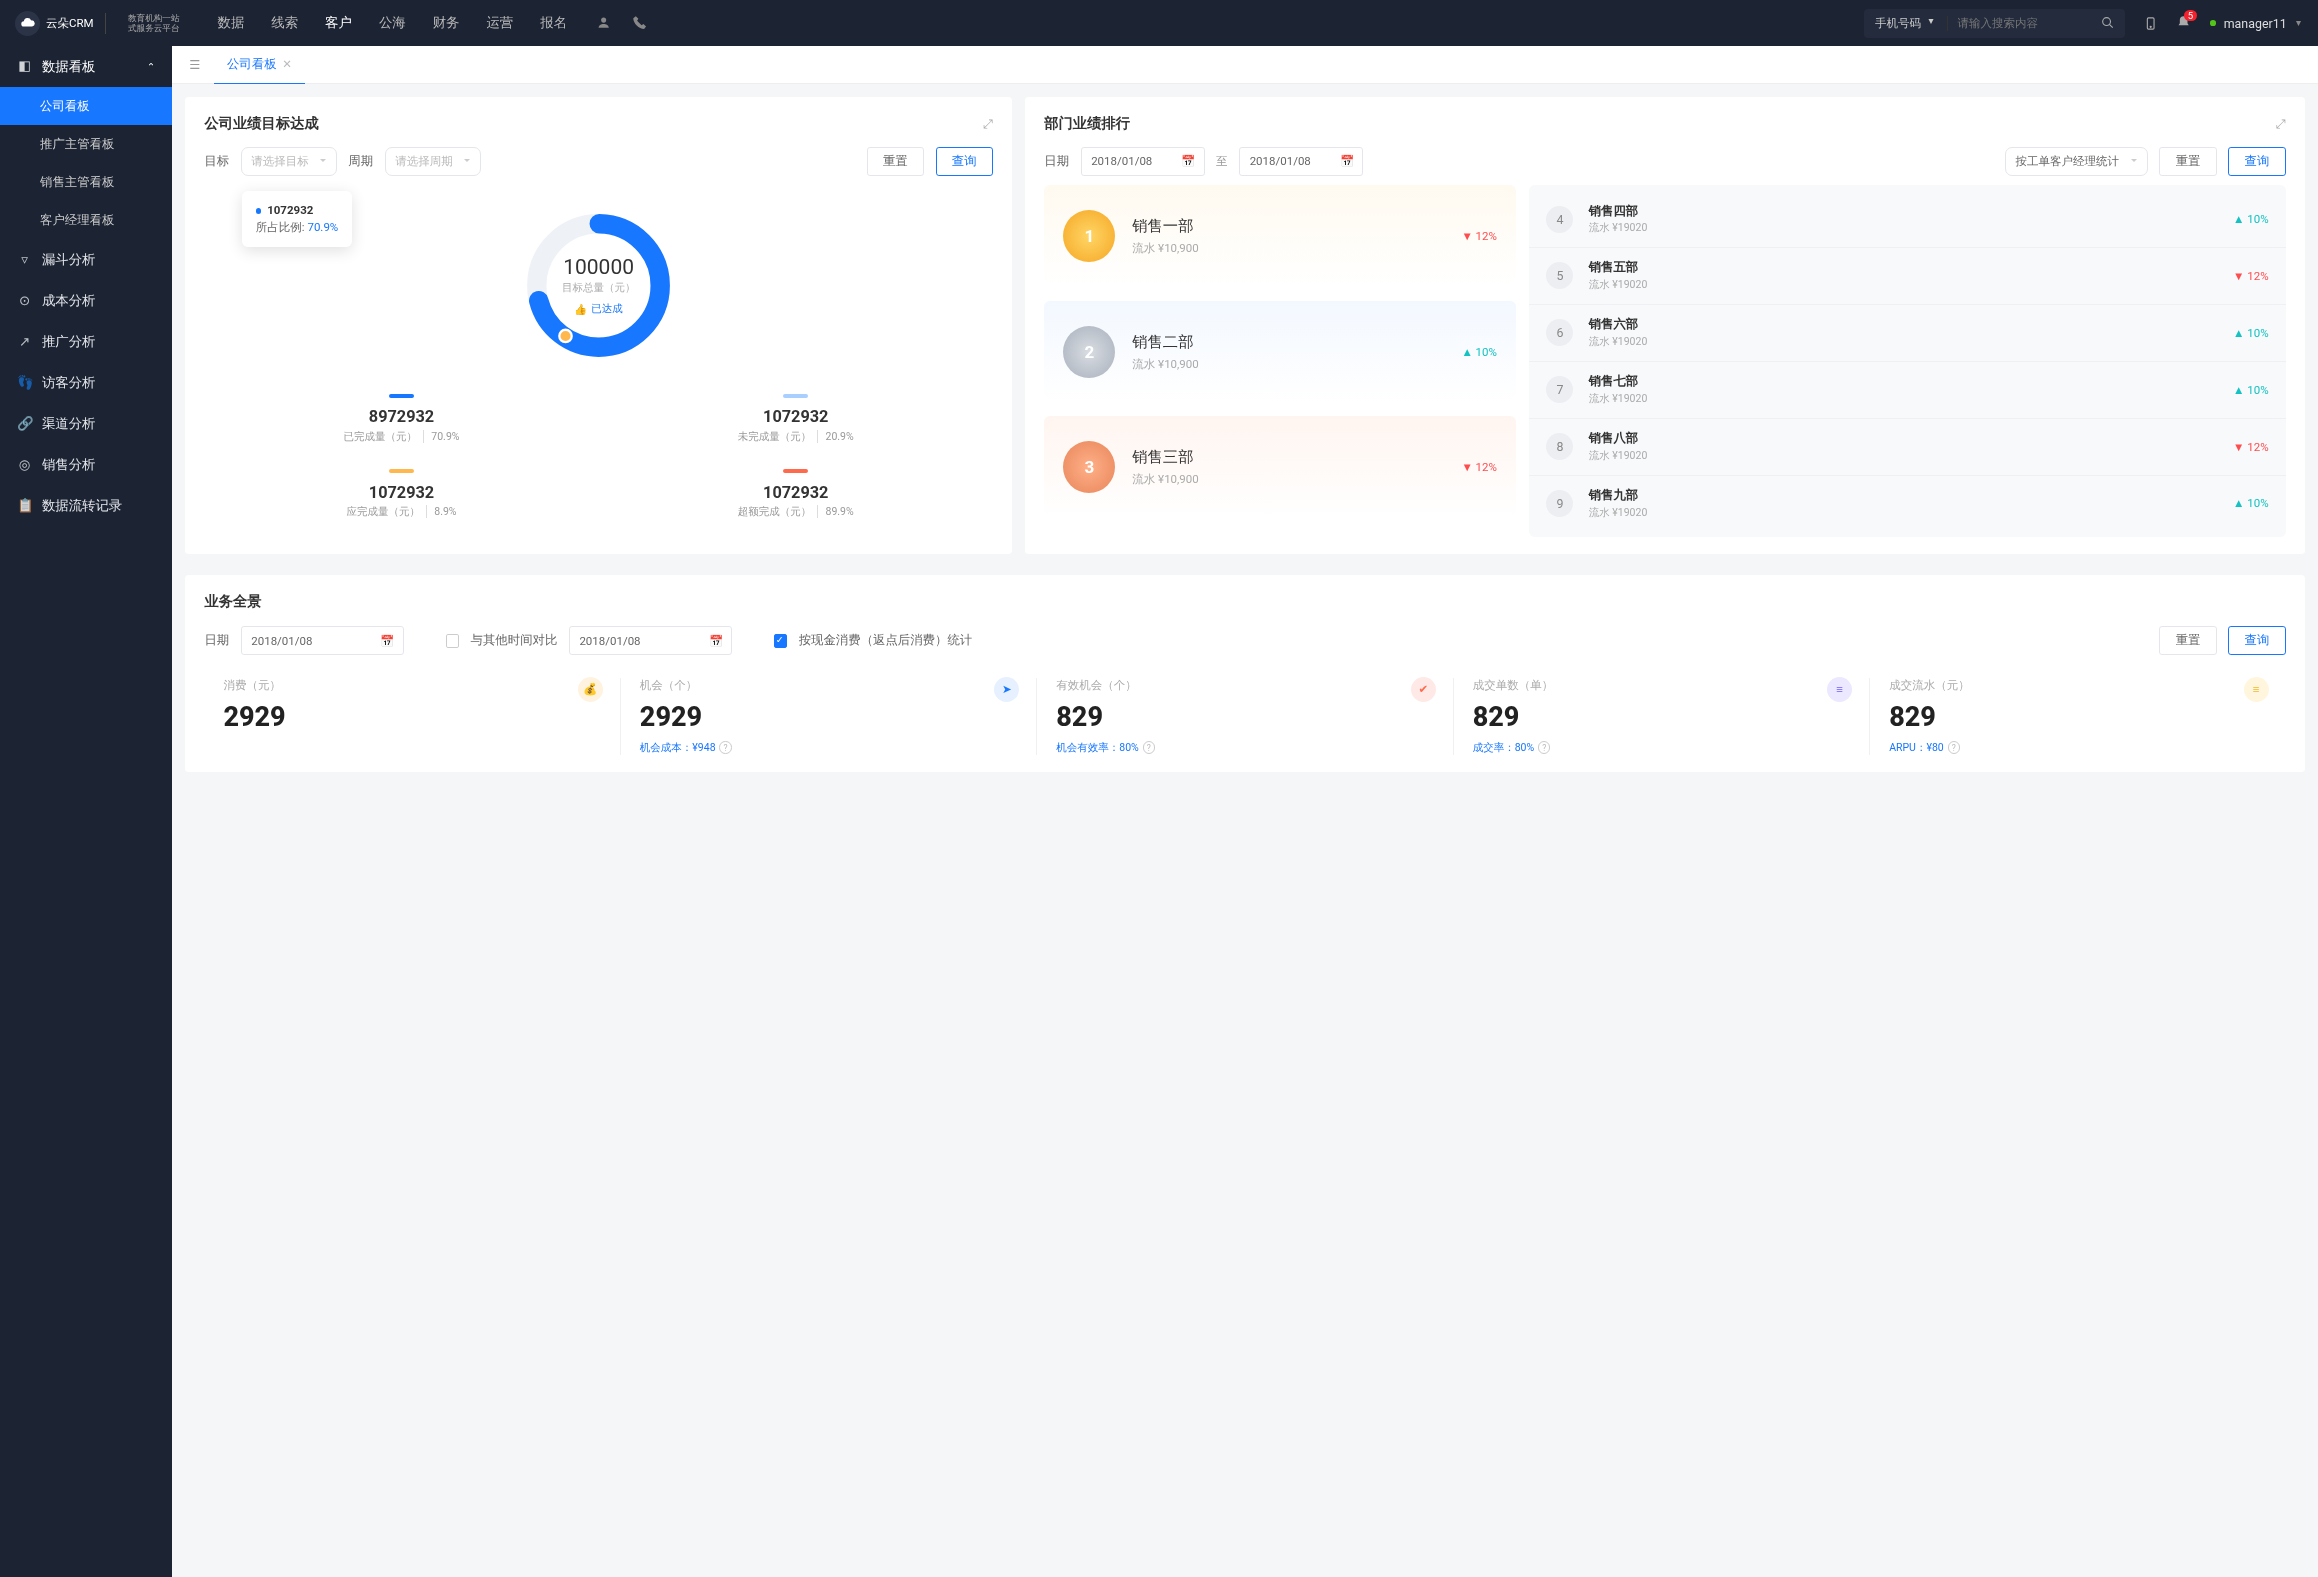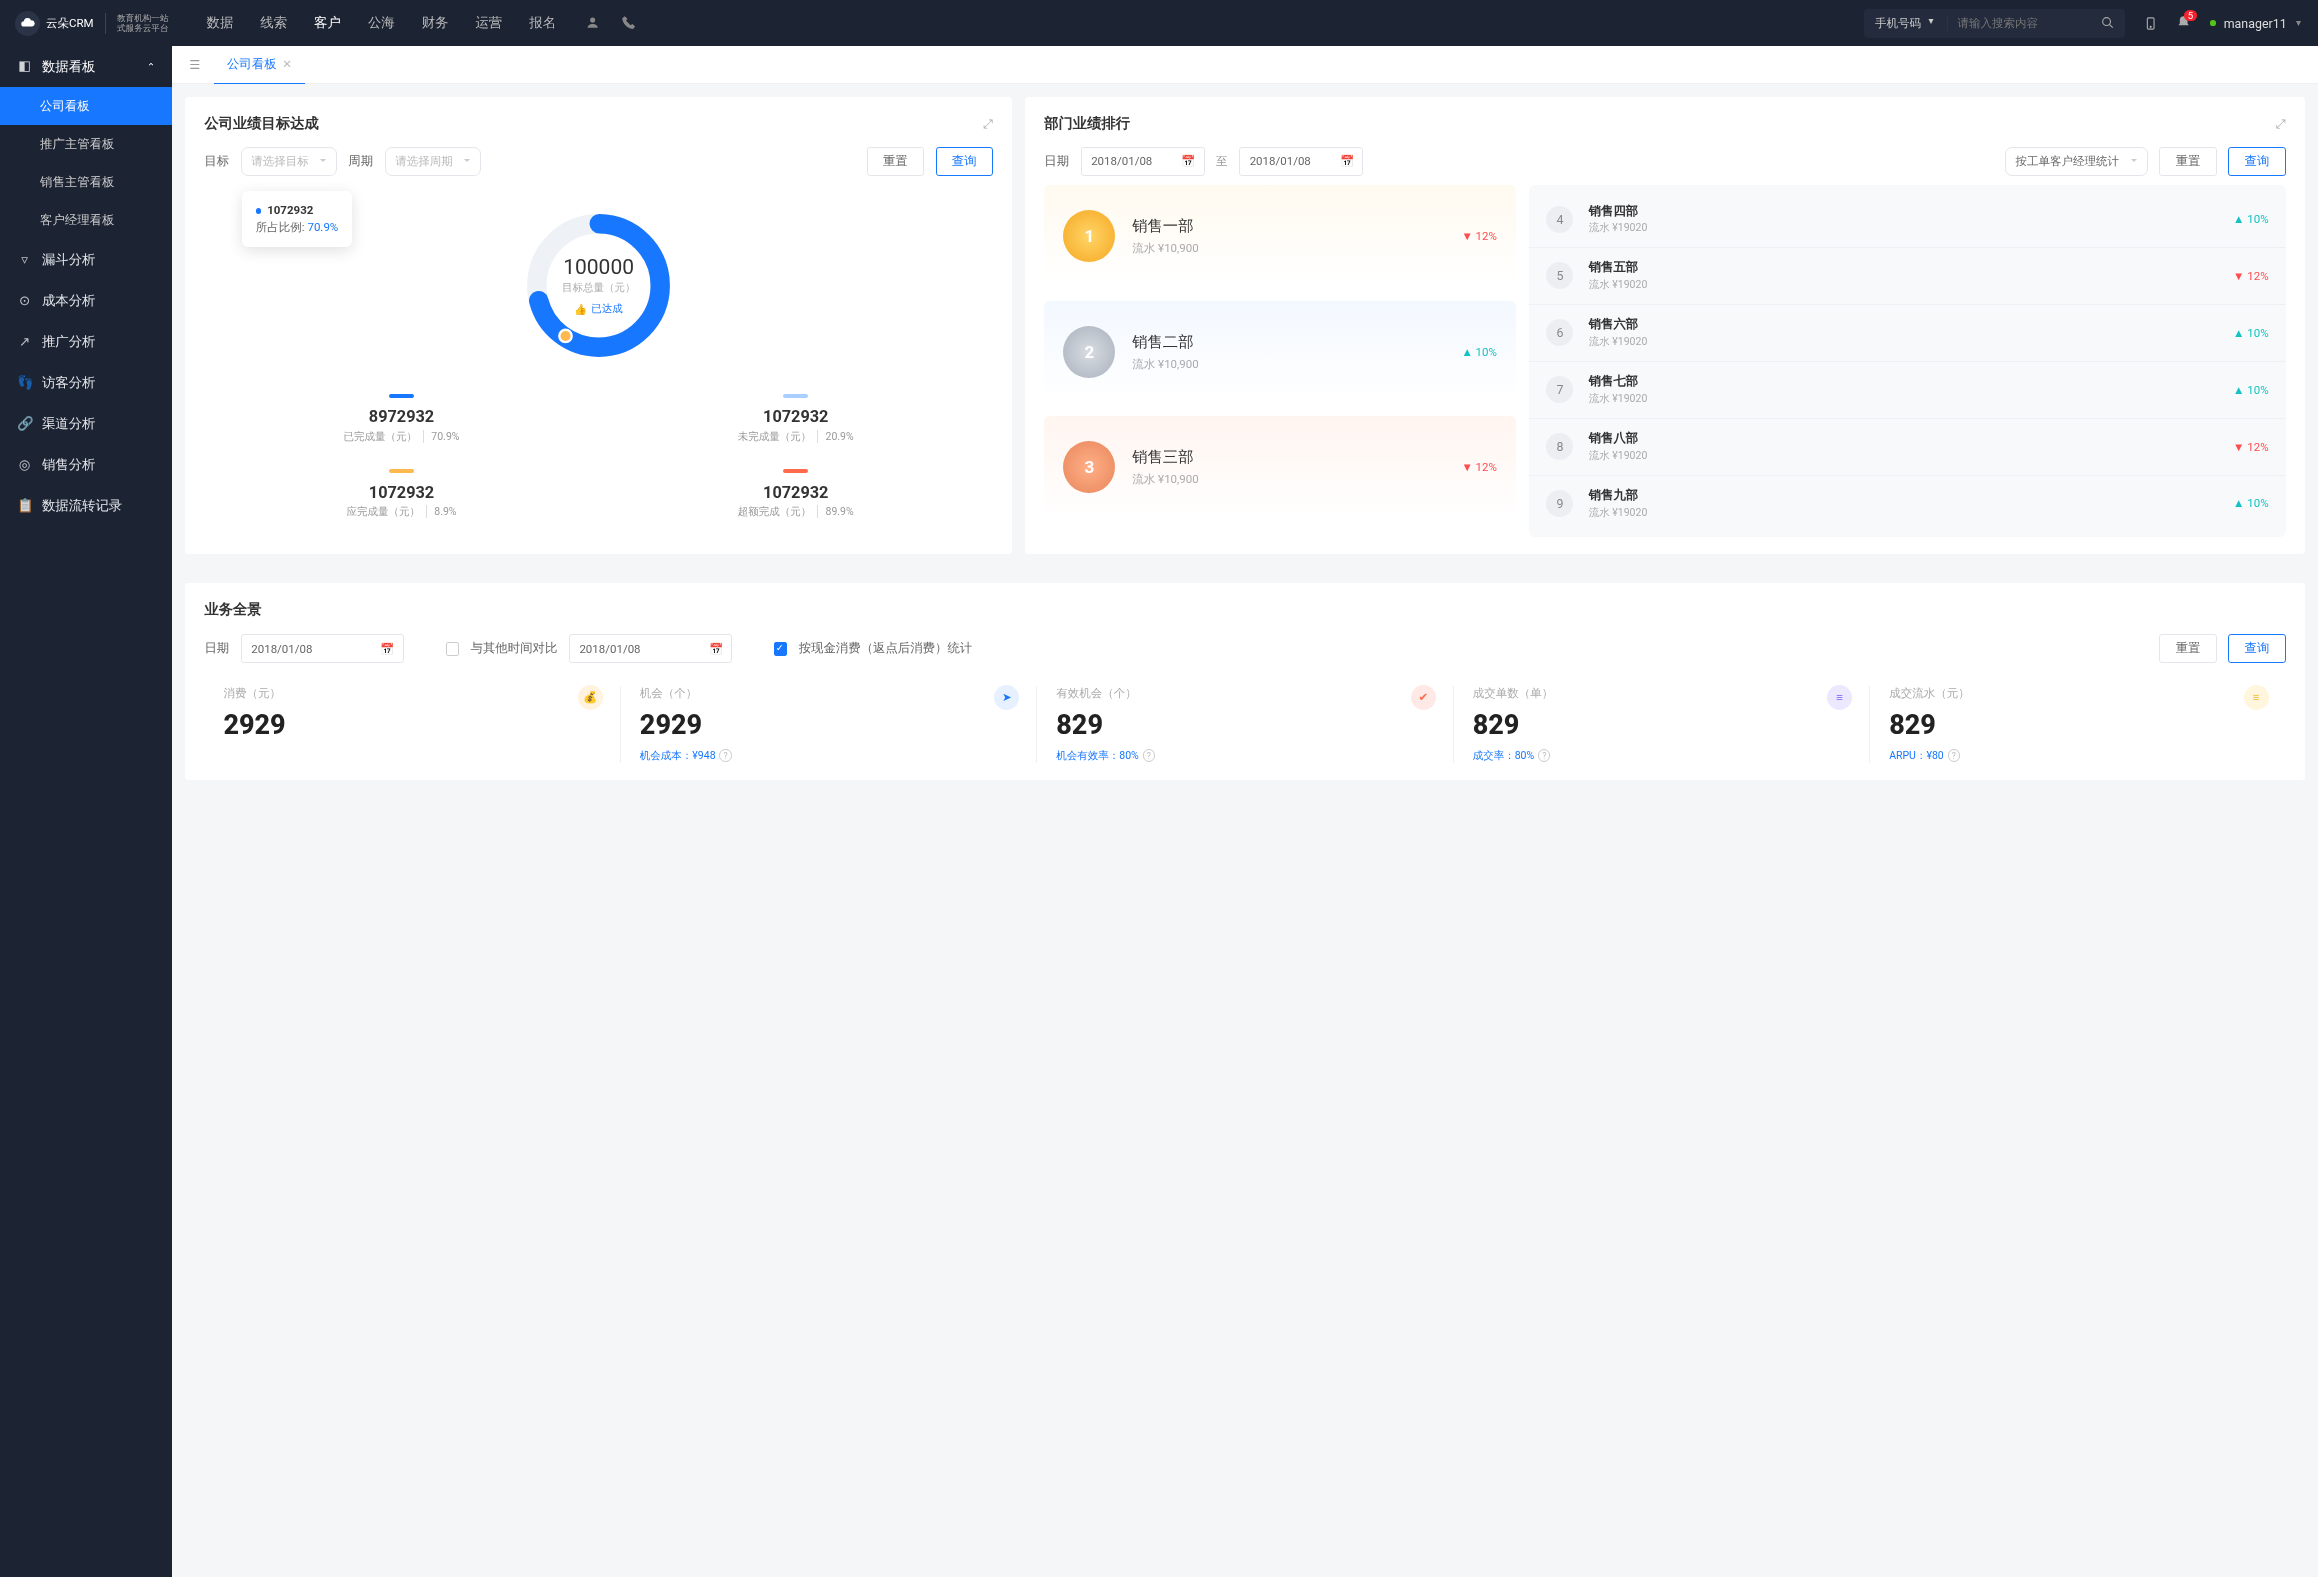--- a/index.html
+++ b/index.html
@@ -1,21 +1,21 @@
 <!DOCTYPE html>
 <html><head>
 <meta charset="utf-8">
 <style>
 *{box-sizing:border-box;margin:0;padding:0;font-family:-apple-system,BlinkMacSystemFont,"Segoe UI",Roboto,sans-serif}
 body{background:#f5f6f8;color:#333;font-size:12.4px}
 .app{display:flex;flex-direction:column;height:100vh;min-height:832px}
 .topbar{height:46px;background:#1c2333;display:flex;align-items:center;padding:0 15.3px;color:#ccc;flex-shrink:0}
 .logo{display:flex;align-items:center;gap:5.7px;color:#fff;font-size:11.5px;margin-right:38px}
 .logo-badge{width:25px;height:25px;border-radius:50%;background:#2b3447;display:flex;align-items:center;justify-content:center}
-.logo-sub{font-size:8.6px;line-height:10.5px;color:#aaa;border-left:1px solid #444;padding-left:11px;margin-left:5.7px}
+.logo-sub{font-size:8.6px;line-height:10.5px;color:#aaa;border-left:1px solid #444;padding-left:22px;margin-left:5.7px}
 .nav{display:flex;gap:27px}
 .nav-item{color:#bbb;cursor:pointer;font-size:13.4px}
 .nav-item.active{color:#fff;font-weight:500}
 .top-icons{display:flex;gap:21px;margin-left:29px;color:#888}
 .top-right{margin-left:auto;display:flex;align-items:center;gap:19px}
 .search-wrap{display:flex;align-items:center;background:#232b3d;border-radius:3.8px;height:29px}
 .search-type{padding:0 11.5px;border-right:1px solid #333;color:#ccc;display:flex;align-items:flex-start;gap:5.7px;font-size:11.5px}
 .search-input{background:transparent;border:none;outline:none;color:#ccc;padding:0 9.6px;width:143px;font-size:11.5px}
 .search-btn{width:34px;display:flex;align-items:center;justify-content:center;color:#888}
 .bell{position:relative;color:#aaa}
@@ -28,21 +28,21 @@
 .side-group.head{justify-content:space-between;color:#fff}
 .side-sub{padding:10.5px 17px 10.5px 40px;cursor:pointer;font-size:12.4px;color:#ccc}
 .side-sub.active{background:#1877ff;color:#fff}
 .side-icon{width:15.3px;text-align:center;opacity:.8}
 .main{flex:1;overflow:auto;background:#f5f6f8}
 .tabs{height:38px;background:#fff;display:flex;align-items:center;padding:0 9.6px;border-bottom:1px solid #eee;gap:5.7px}
 .tab{padding:0 13.4px;height:38px;display:flex;align-items:center;gap:5.7px;border-bottom:1.9px solid transparent;cursor:pointer;font-size:12.4px;color:#666}
 .tab.active{color:#1877ff;border-bottom-color:#1877ff}
 .tab-close{color:#bbb;font-size:11.5px}
 .hamb{color:#999;padding:0 7.6px}
-.content{padding:13.4px;display:flex;flex-direction:column;gap:29px}
+.content{padding:13.4px;display:flex;flex-direction:column;gap:21px}
 .row{display:flex;gap:13.4px}
 .card{background:#fff;border-radius:3.8px;padding:17px 19px}
 .card-head{display:flex;align-items:center;justify-content:space-between;margin-bottom:13.4px}
 .card-title{font-size:14.3px;font-weight:600;color:#333}
 .expand{color:#aaa;cursor:pointer}
 .filters{display:flex;align-items:center;gap:11.5px;margin-bottom:9.6px}
 .lbl{color:#666;font-size:12.4px}
 .sel{height:29px;border:1px solid #e4e6eb;border-radius:7px;padding:0 27px 0 9.6px;color:#bbb;font-size:11.5px;position:relative;display:flex;align-items:center;min-width:92px;background:#fff}
 .sel::after{content:"";position:absolute;right:9.6px;top:11.5px;border:3.8px solid transparent;border-top-color:#ccc}
 .btn{height:29px;padding:0 15.3px;border:1px solid #e4e6eb;border-radius:2.9px;background:#fff;color:#666;font-size:12.4px;cursor:pointer}

